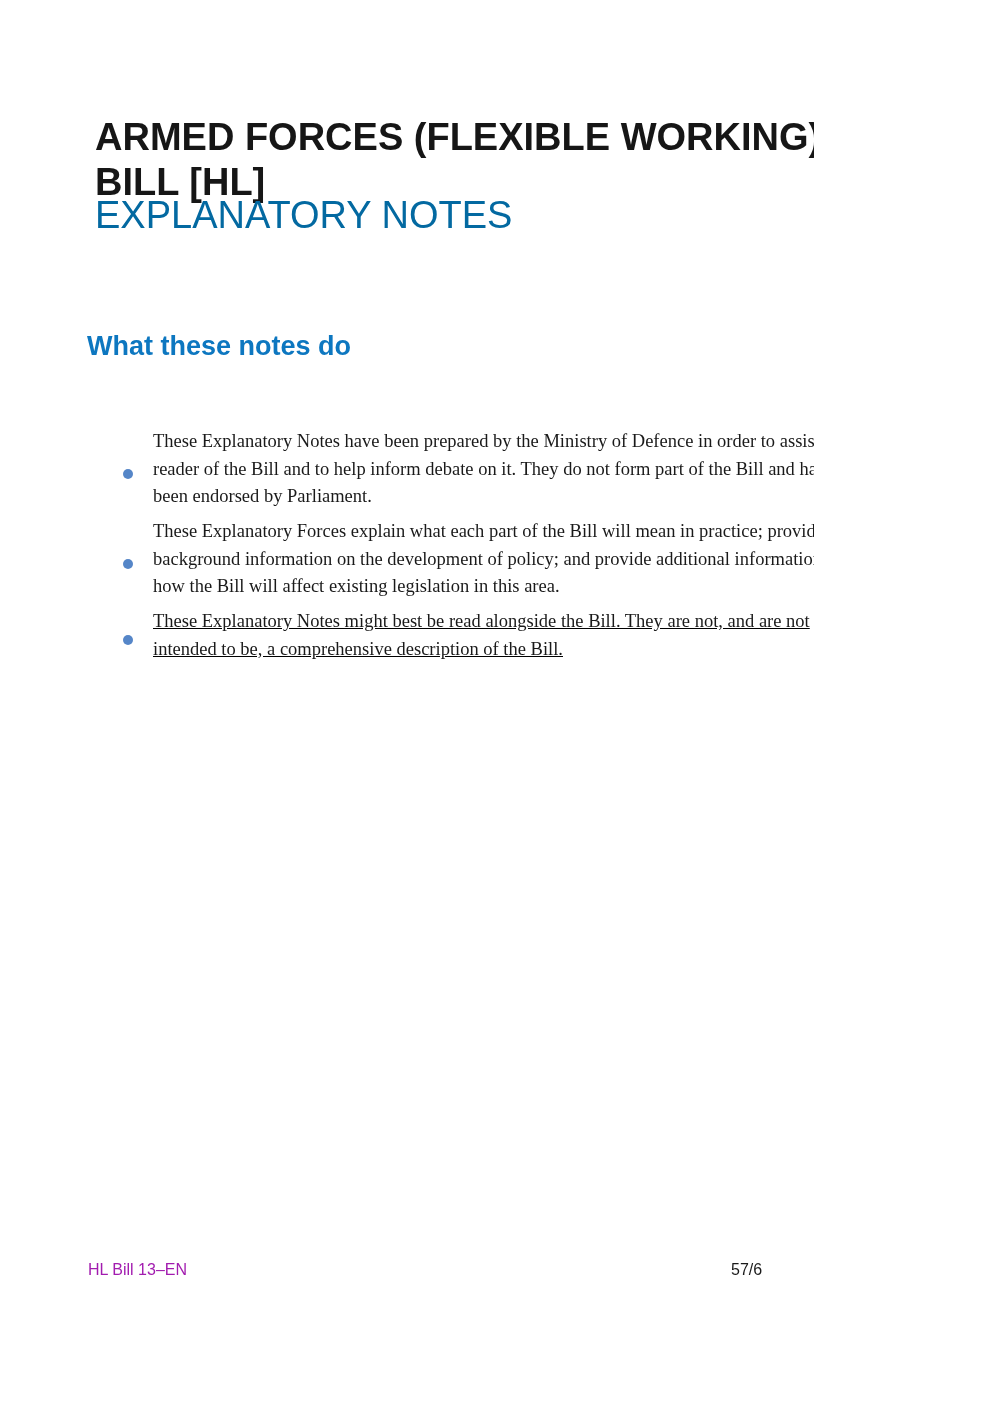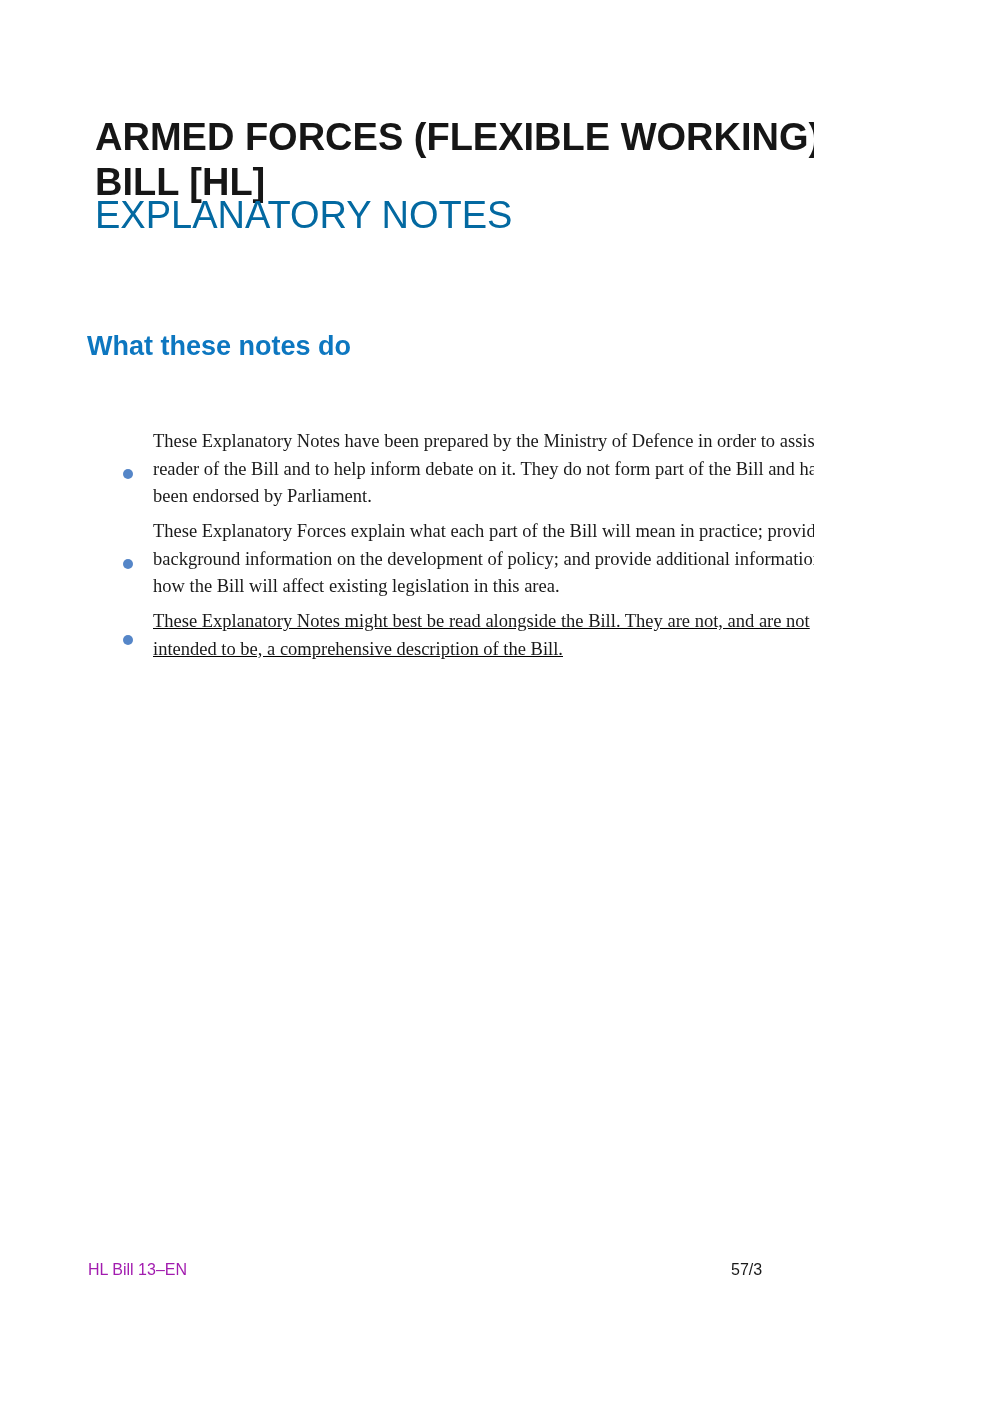--- a/index.html
+++ b/index.html
@@ -125,16 +125,16 @@
       <span class="bullet-text">These Explanatory Forces explain what each part of the Bill will mean in practice; provide background information on the development of policy; and provide additional information on how the Bill will affect existing legislation in this area.</span>
     </div>
     <div class="bullet-item b2">
       <span class="bullet-dot" style="background: rgb(85, 134, 200);"></span>
       <span class="bullet-text">These Explanatory Notes might best be read alongside the Bill. They are not, and are not intended to be, a comprehensive description of the Bill.</span>
     </div>
   </div>
 
   <div>
     <span class="footer-left">HL Bill 13–EN</span>
-    <span class="footer-right">57/3</span>
+    <span class="footer-right">57/6</span>
   </div>
 
 </div>
 
 </body></html>

